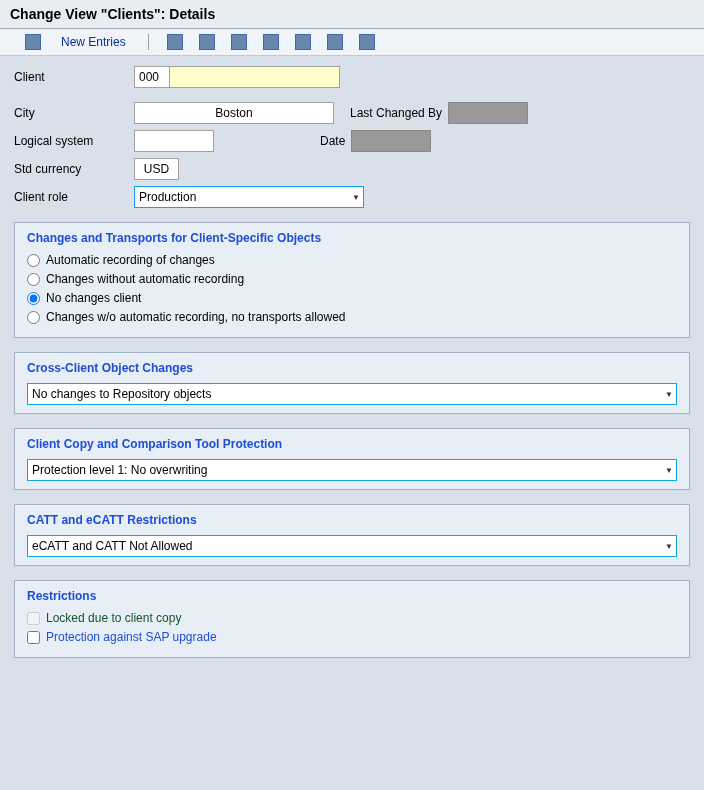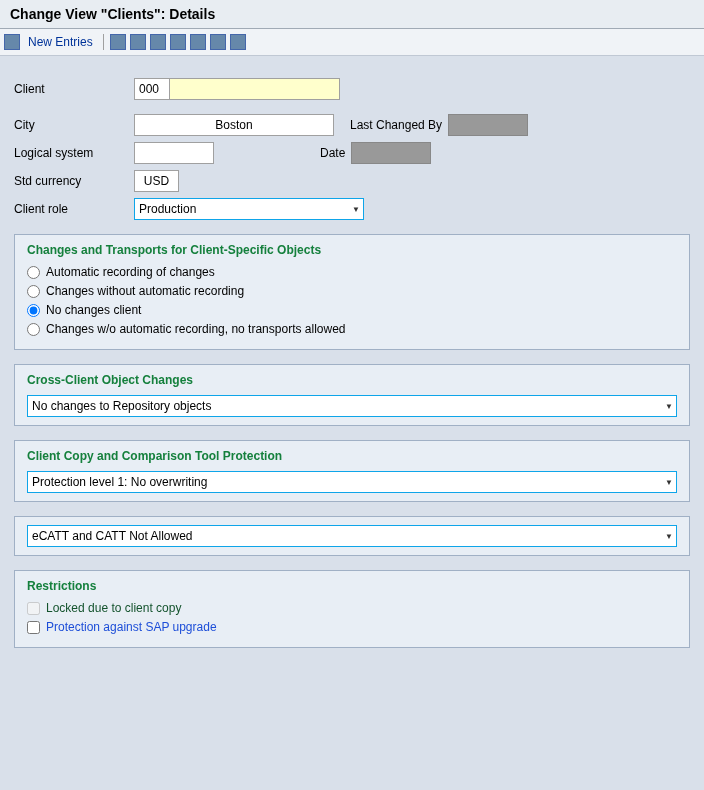--- a/index.html
+++ b/index.html
@@ -14,24 +14,24 @@
       background: #e8edf2;
       border-bottom: 1px solid #a0aab5;
       padding: 6px 10px;
       font-size: 14px;
       font-weight: bold;
       color: #000;
     }
     .toolbar {
       background: #f0f3f7;
       border-bottom: 1px solid #c0c8d4;
-      padding: 4px 4px;
-      display: flex;
-      align-items: center;
-      gap: 4px;
+      padding: 4px 25px;
+      display: flex;
+      align-items: center;
+      gap: 16px;
     }
     .toolbar-btn {
       background: none;
       border: none;
       cursor: pointer;
       font-size: 12px;
       padding: 2px 4px;
       color: #003399;
       display: flex;
       align-items: center;
@@ -39,21 +39,20 @@
     }
     .toolbar-separator {
       width: 1px;
       height: 16px;
       background: #a0a0a0;
       margin: 0 2px;
     }
     .content-area {
       padding: 10px 14px;
       background: #d9e0ea;
-      margin-top: 12px;
     }
     .form-label {
       width: 120px;
       color: #000;
       font-size: 12px;
     }
     .form-input {
       border: 1px solid #a0a0a0;
       background: #fff;
       padding: 2px 4px;
@@ -118,21 +117,21 @@
     }
     .section-box {
       border: 1px solid #a0b0c5;
       background: #e8eef5;
       margin-bottom: 14px;
       padding: 8px 12px;
     }
     .section-title {
       font-size: 12px;
       font-weight: bold;
-      color: #15803d;
+      color: #1d4ed8;
       margin-bottom: 8px;
     }
     .radio-row {
       display: flex;
       align-items: center;
       margin-bottom: 5px;
       gap: 6px;
     }
     .radio-row input[type="radio"] {
       margin: 0;
@@ -264,20 +263,21 @@
     <div class="select-wrapper" style="width:100%;">
       <select style="width:100%;">
         <option>Protection level 0: No restriction</option>
         <option selected="">Protection level 1: No overwriting</option>
         <option>Protection level 2: No overwriting, no external availability</option>
       </select>
     </div>
   </div>
 
   <div class="section-box">
+    <div class="section-title">CATT and eCATT Restrictions</div>
     <div class="select-wrapper" style="width:100%;">
       <select style="width:100%;">
         <option>No Restriction</option>
         <option>eCATT Allowed, CATT Not Allowed</option>
         <option selected="">eCATT and CATT Not Allowed</option>
       </select>
     </div>
   </div>
 
   <div class="section-box">

